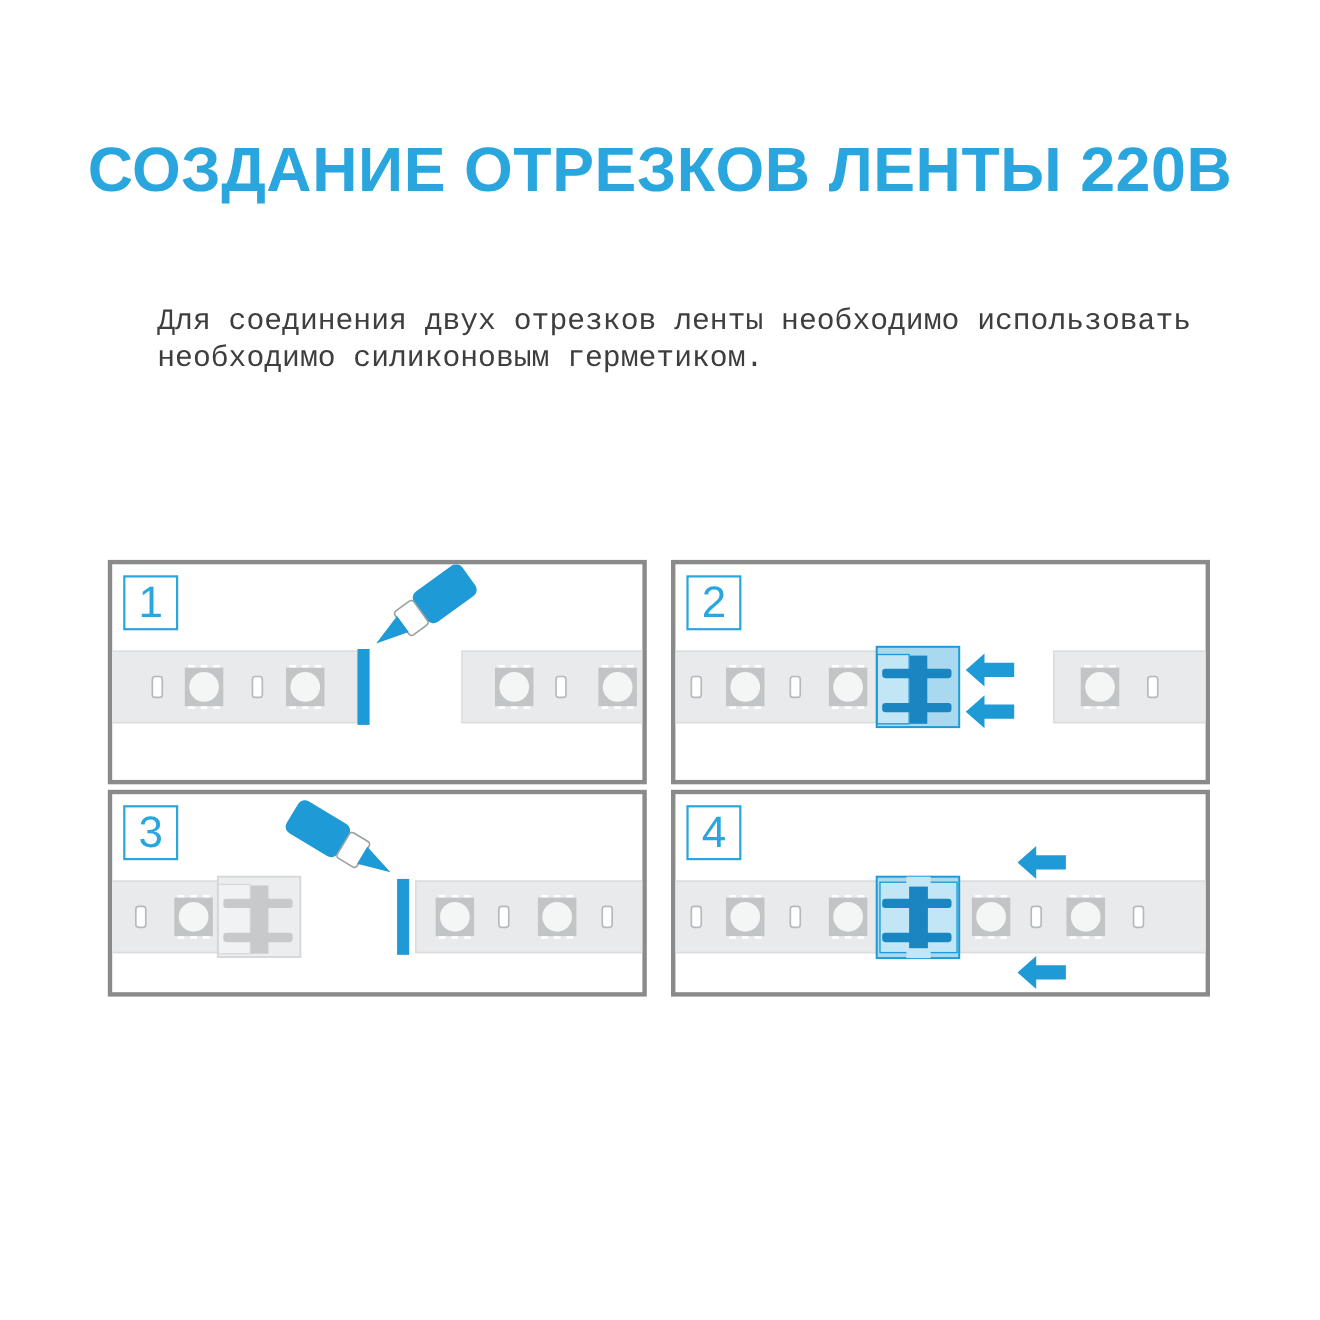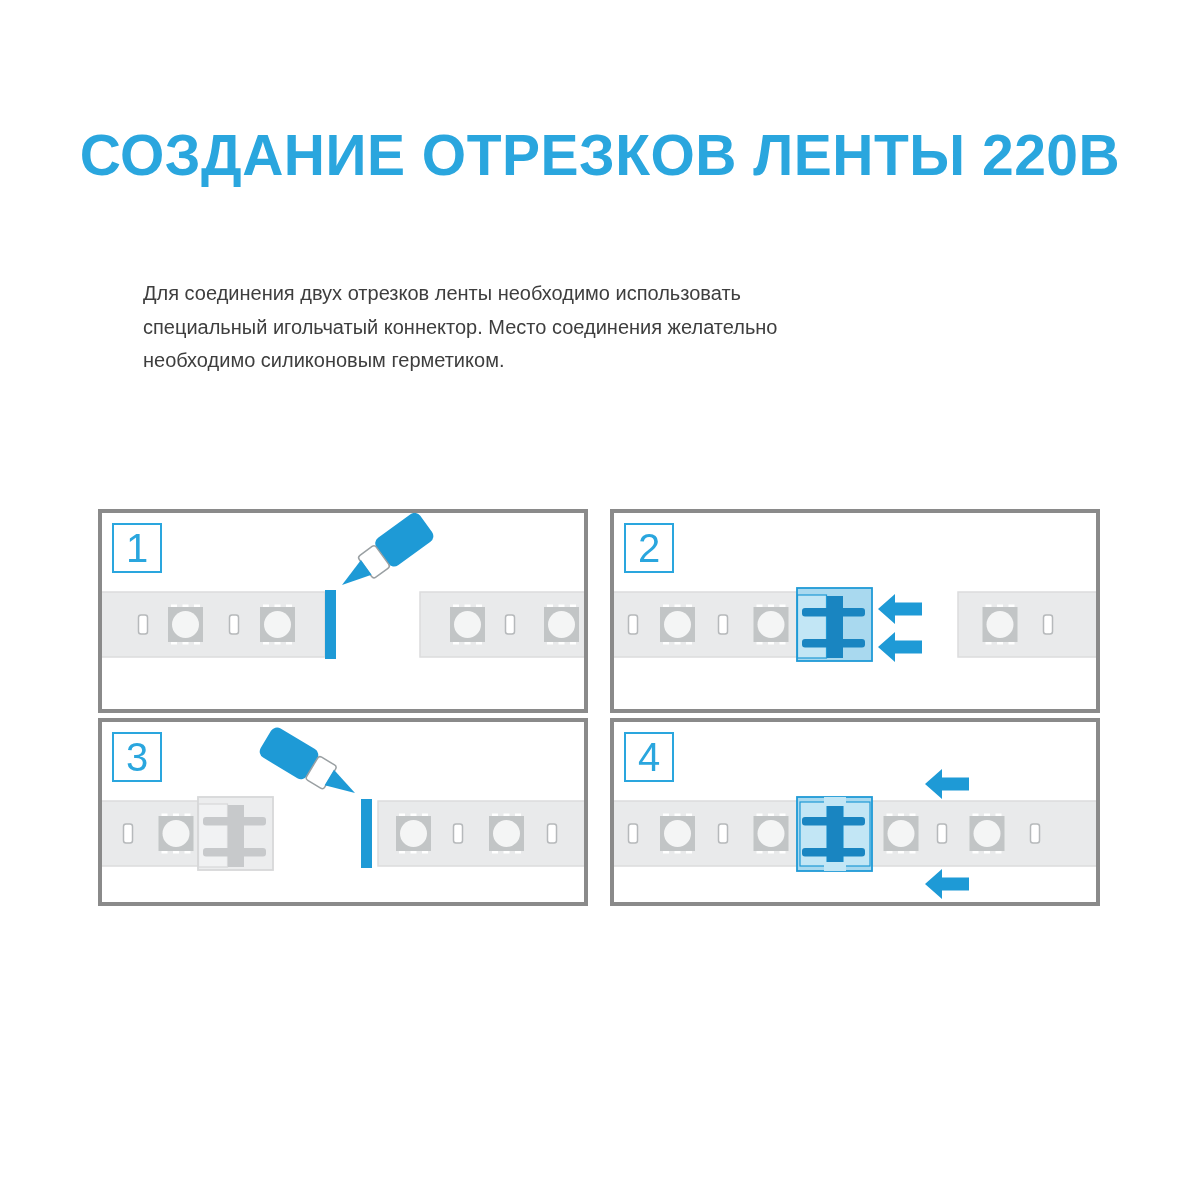--- a/index.html
+++ b/index.html
@@ -19,21 +19,21 @@
     position:relative;width:1200px;height:1200px;background:#fff;overflow:hidden;
     font-family:"Liberation Sans", sans-serif;
   }
   .title{
     position:absolute;left:0;top:122px;width:100%;
     text-align:center;font-size:57px;font-weight:700;letter-spacing:.5px;
     color:var(--title-blue);margin:0;
   }
   .desc{
     position:absolute;left:143px;top:277px;width:940px;
-    font-size:20px;line-height:33.5px;color:var(--text-dark);
+    font-size:27px;line-height:33.5px;color:var(--text-dark);font-family:Liberation Mono, monospace;
   }
   .panel{
     position:absolute;width:490px;background:#fff;
     border:4px solid var(--panel-border-gray);box-sizing:border-box;overflow:hidden;
   }
   .panel svg{display:block;position:absolute;left:0;top:0;}
   .p1{left:98px;top:509px;height:204px;}
   .p2{left:610px;top:509px;height:204px;}
   .p3{left:98px;top:718px;height:188px;}
   .p4{left:610px;top:718px;height:188px;}
@@ -87,21 +87,20 @@
       <g id="arrowL">
         <polygon class="blue" points="0,0 17,-15 17,-6.5 44,-6.5 44,6.5 17,6.5 17,15"></polygon>
       </g>
     </defs>
   </svg>
 
   <h1 class="title">СОЗДАНИЕ ОТРЕЗКОВ ЛЕНТЫ 220В</h1>
 
   <div class="desc">
     <div>Для соединения двух отрезков ленты необходимо использовать</div>
-    <div>специальный игольчатый коннектор. Место соединения желательно</div>
     <div>необходимо силиконовым герметиком.</div>
   </div>
 
   <div class="panel p1">
     <svg width="482" height="196" viewBox="0 0 482 196" preserveAspectRatio="none">
       <g>
         <rect class="strip" x="-4" y="79" width="227" height="65"></rect>
         <use href="#res" x="41" y="111.5"></use>
         <use href="#led" x="66" y="94"></use>
         <use href="#res" x="132" y="111.5"></use>

